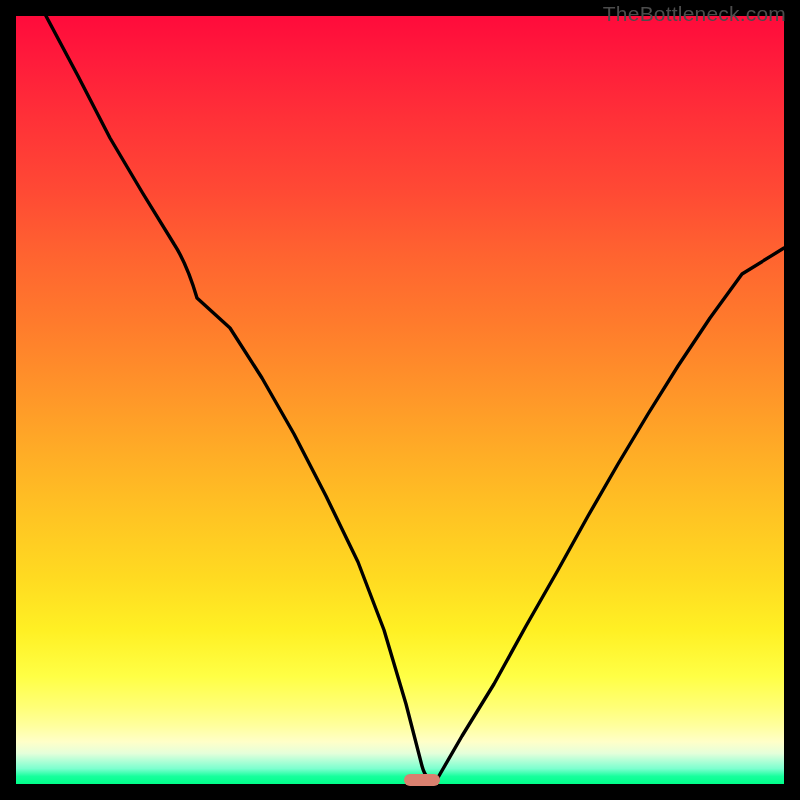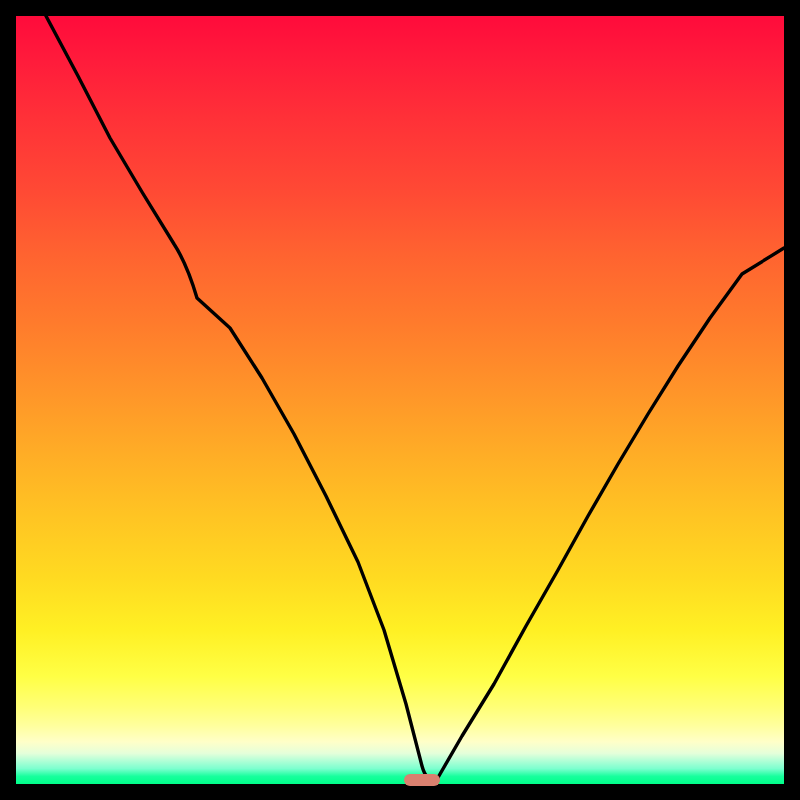--- a/index.html
+++ b/index.html
@@ -89,13 +89,14 @@
   <div class="plot-area">
     <div class="gradient"></div>
 
     <svg class="curve-svg" viewBox="0 0 768 768" preserveAspectRatio="none">
       <path class="curve-path" d="M 30 0 L 62 60 L 94 122 L 126 176 L 158 228 Q 171 248 181 282 L 214 312 L 246 362 L 278 418 L 310 480 L 342 546 L 368 614 L 390 688 L 406 750 Q 410 765 420 765 L 446 720 L 478 668 L 510 610 L 542 554 L 572 500 L 602 448 L 632 398 L 662 350 L 694 302 L 726 258 L 768 232"></path>
     </svg>
 
     <div class="marker" style="left:388px; top:758px; width:36px; height:12px; background:#d9806f;"></div>
   </div>
 
+  <div class="watermark">TheBottleneck.com</div>
 </div>
 
 </body></html>

